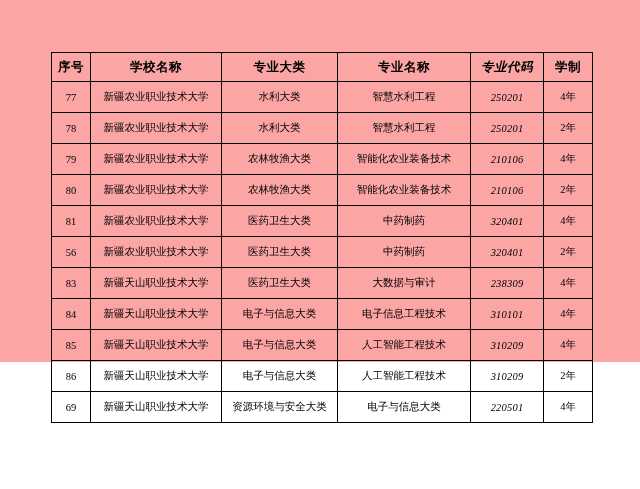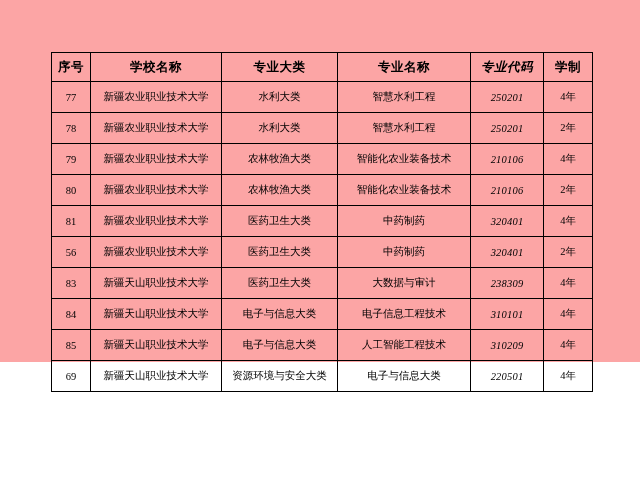--- a/index.html
+++ b/index.html
@@ -146,20 +146,28 @@
         </tr>
         <tr>
           <td class="col-no">85</td>
           <td class="col-school">新疆天山职业技术大学</td>
           <td class="col-category">电子与信息大类</td>
           <td class="col-major">人工智能工程技术</td>
           <td class="col-code">310209</td>
           <td class="col-length">4年</td>
         </tr>
         <tr>
+          <td class="col-no">86</td>
+          <td class="col-school">新疆天山职业技术大学</td>
+          <td class="col-category">电子与信息大类</td>
+          <td class="col-major">人工智能工程技术</td>
+          <td class="col-code">310209</td>
+          <td class="col-length">2年</td>
+        </tr>
+        <tr>
           <td class="col-no">69</td>
           <td class="col-school">新疆天山职业技术大学</td>
           <td class="col-category">资源环境与安全大类</td>
           <td class="col-major">电子与信息大类</td>
           <td class="col-code">220501</td>
           <td class="col-length">4年</td>
         </tr>
       </tbody>
     </table>
   </div>

